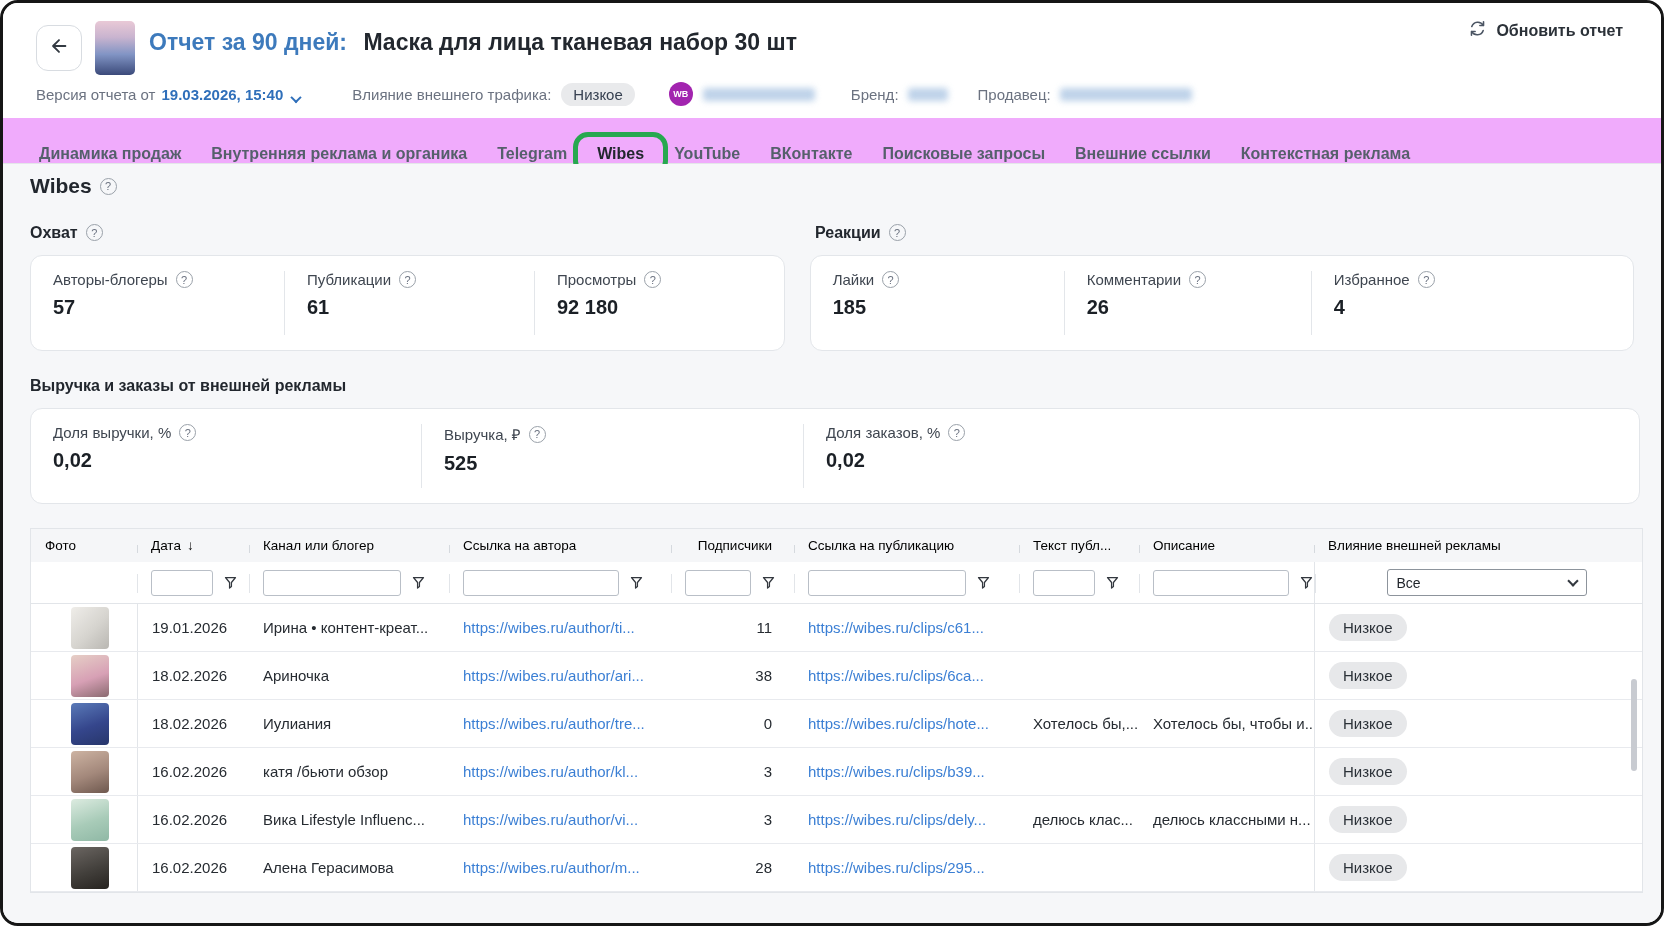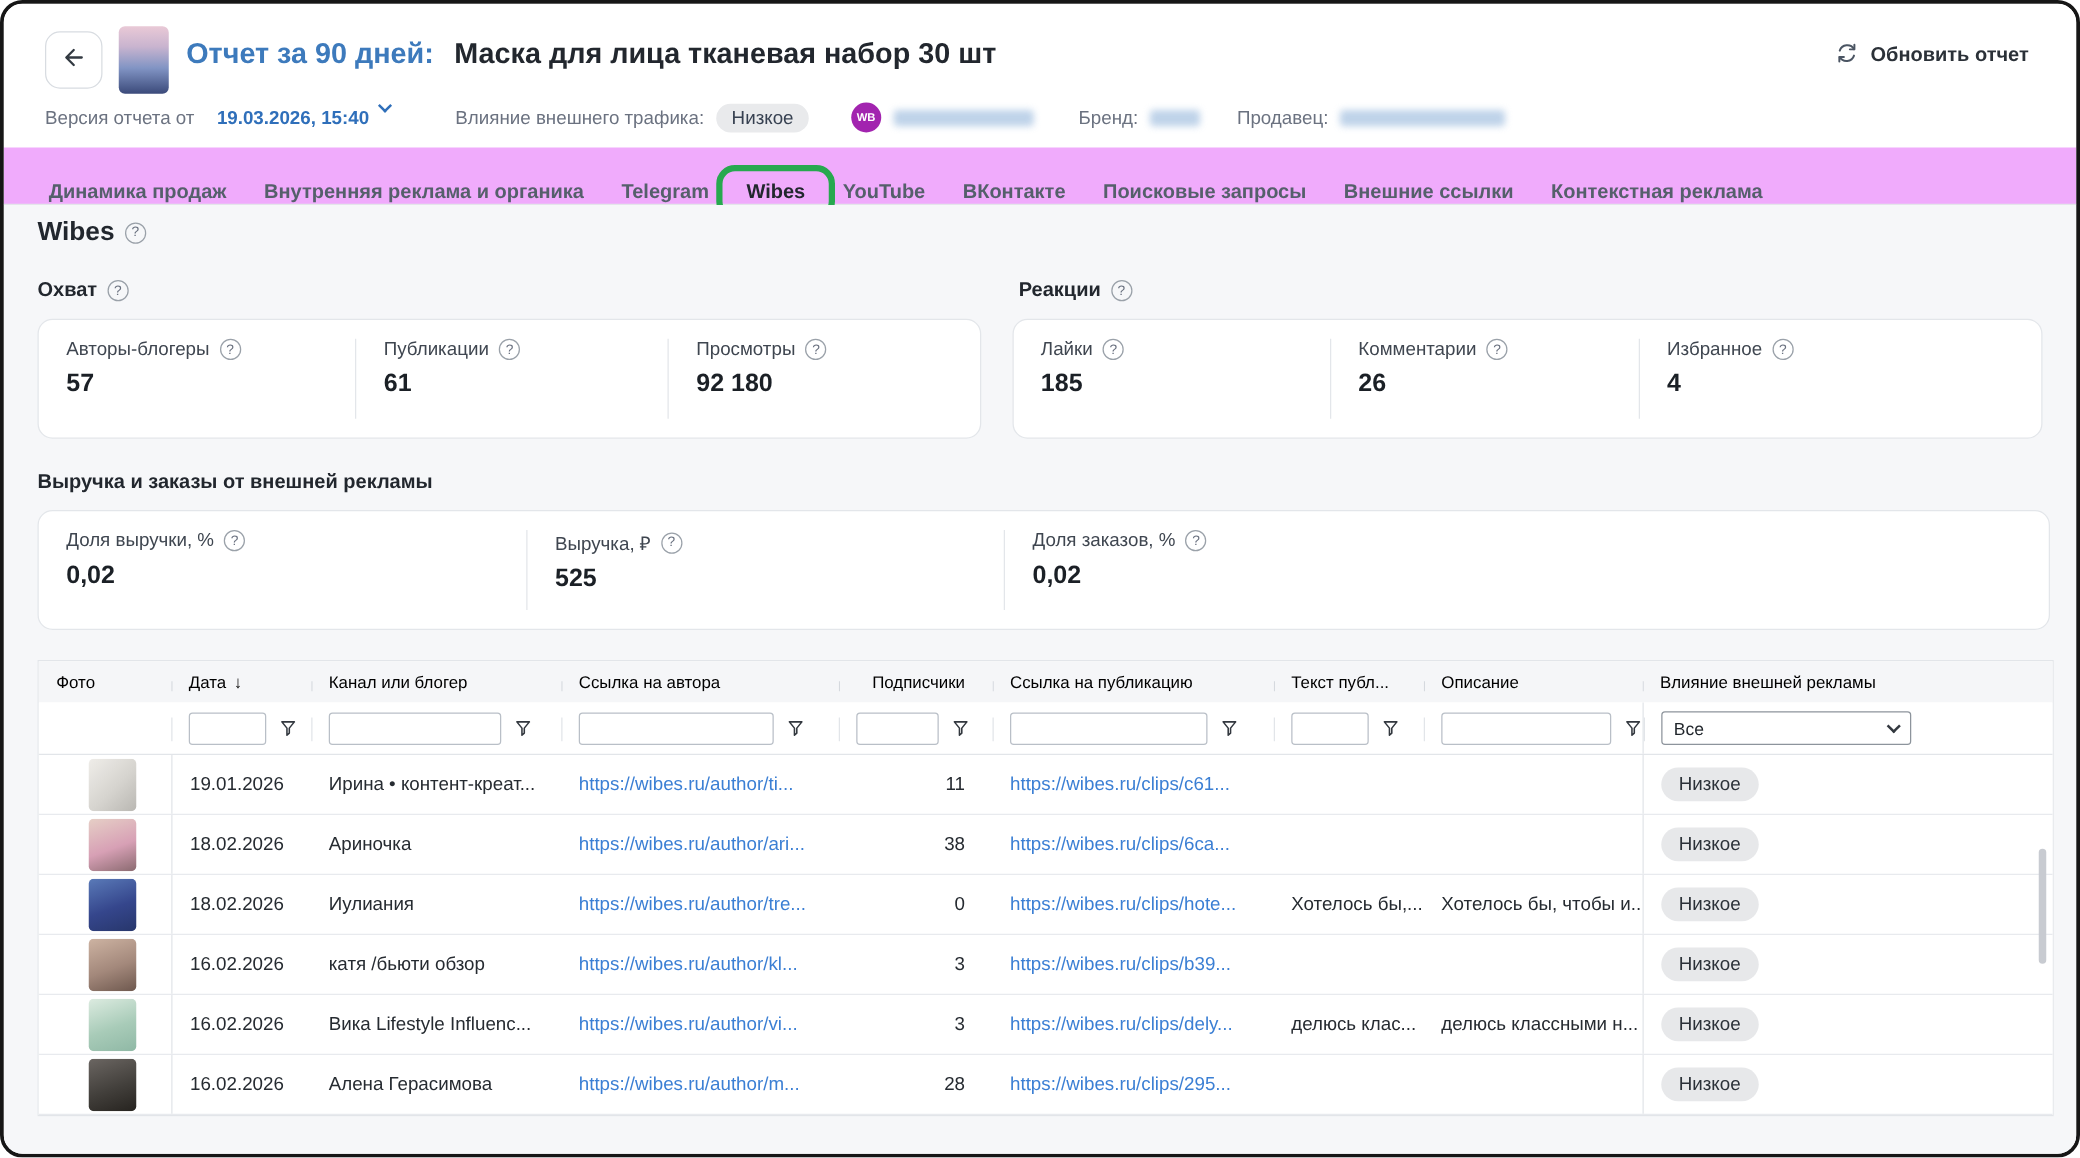--- a/index.html
+++ b/index.html
@@ -10,25 +10,25 @@
   
   .hdr{ position:relative; height:115px; background:#fff; }
   .back-btn{ position:absolute; left:33px; top:22px; width:46px; height:46px;
     border:1px solid #d8dce1; border-radius:12px; background:#fff; display:flex;
     align-items:center; justify-content:center; cursor:pointer; }
   .prod-thumb{ position:absolute; left:92px; top:18px; width:40px; height:54px; border-radius:5px;
     background:linear-gradient(180deg,#e9c9d6 0%,#c9b4cf 30%,#8194c4 62%,#3b4a7a 100%); }
   .title-row{ position:absolute; left:146px; top:26px; font-size:23px; font-weight:700; white-space:nowrap;}
   .title-blue{ color:#3d7abc; }
   .title-dark{ color:#22272e; margin-left:10px; }
-  .refresh{ position:absolute; right:38px; top:30px; display:flex; align-items:center; gap:9px;
+  .refresh{ position:absolute; right:38px; top:16px; display:flex; align-items:center; gap:9px;
     font-size:16px; font-weight:700; color:#2b3138; cursor:pointer; }
   .meta{ position:absolute; left:33px; top:78px; right:30px; height:26px; display:flex;
     align-items:center; font-size:15px; color:#6b7280; white-space:nowrap; }
-  .meta .ver-val{ color:#2f6fba; font-weight:700; margin-left:18px; cursor:pointer; display:flex; align-items:flex-start;}
+  .meta .ver-val{ color:#2f6fba; font-weight:700; margin-left:6px; cursor:pointer; display:flex; align-items:flex-end;}
   .chev{ display:inline-block; width:8px; height:8px; border-right:2px solid #2f6fba;
     border-bottom:2px solid #2f6fba; transform:rotate(45deg) translate(-1px,-1px); margin-left:9px; margin-top:-4px;}
   .pill{ background:#e9eaec; color:#374151; border-radius:13px; padding:3px 12px; font-size:15px; }
   .wb-circle{ width:24px; height:24px; border-radius:50%; background:#a224af; color:#fff;
     font-size:9px; font-weight:700; display:flex; align-items:center; justify-content:center; }
   .blurblob{ height:13px; border-radius:3px; background:#a9c4e2; filter:blur(3px); opacity:.75; }
 
   
   .tabs{ position:relative; height:46px; display:flex; align-items:flex-end; gap:30px;
     padding:0 13px 0 36px; border-bottom:1px solid #e4e6ea; background:#f0abfc; }
@@ -305,21 +305,21 @@
             </span>
         </div>
         <div class="fcell">
           <input style="width: 146px;">
           <span class="funnel">
               <svg width="15" height="15" viewBox="0 0 24 24">
                 <path d="M4 4h16l-6.5 8v6.5L10.5 21v-9z" fill="none" stroke="#33383f" stroke-width="2" stroke-linejoin="round"></path>
               </svg>
             </span>
         </div>
-        <div class="fcell" style="border-left:1px solid #e2e5e9;">
+        <div class="fcell" style="border-left:1px solid #e2e5e9;justify-content:center;">
           <div class="select">
             <span>Все</span>
             <i class="sel-chev"></i>
           </div>
         </div>
       </div>
 
       <div class="tgrid trow">
         <div class="tcell">
             <div class="photo ph1"></div>

